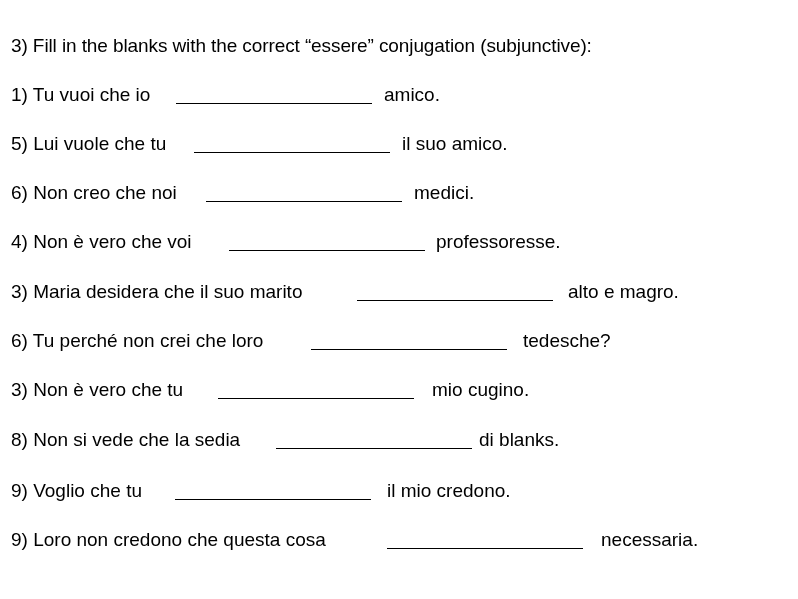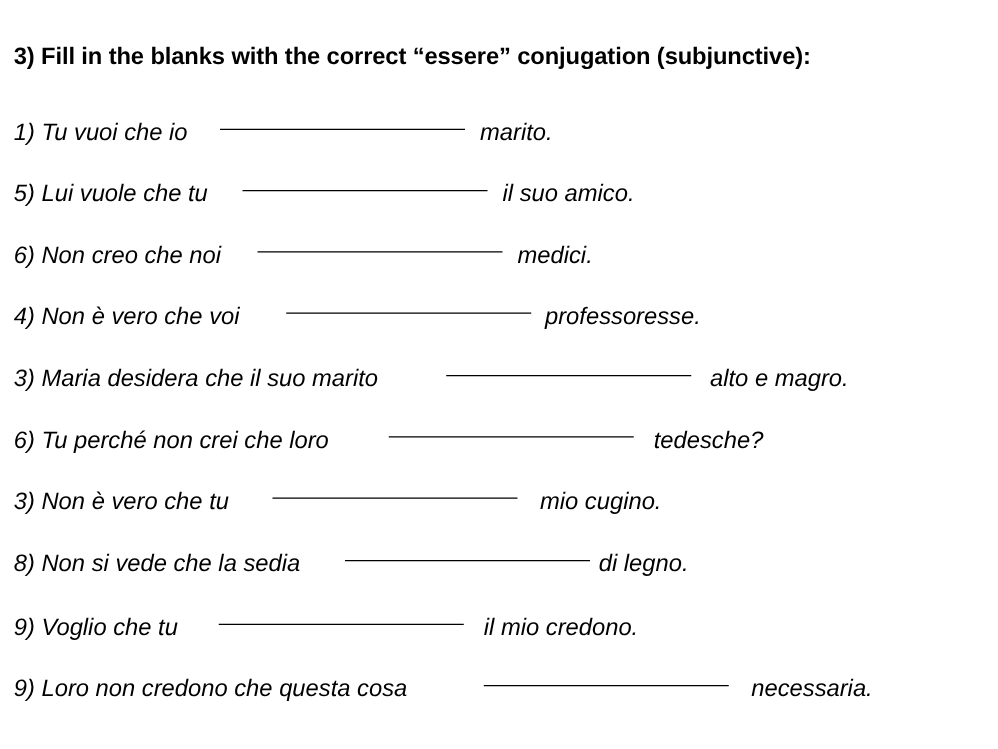--- a/index.html
+++ b/index.html
@@ -1,33 +1,33 @@
 <!DOCTYPE html>
 <html><head>
 <meta charset="utf-8">
 <style>
   html, body { margin: 0; padding: 0; background: #ffffff; }
   body { width: 798px; height: 599px; position: relative; overflow: hidden;
          font-family: "Liberation Sans", "DejaVu Sans", sans-serif; color: #000; }
-  .title { position: absolute; left: 11px; top: 35px; font-size: 19px; font-weight: bold;
+  .title { position: absolute; left: 11px; top: 35px; font-size: 19px; font-weight: normal;
            white-space: nowrap; letter-spacing: -0.1px; }
   .line { position: absolute; left: 11px; font-size: 19px; white-space: nowrap; height: 24px; }
-  .seg { position: absolute; top: 12px; white-space: nowrap; font-style: italic; }
+  .seg { position: absolute; top: 0; white-space: nowrap; }
   .blank { position: absolute; top: 19px; height: 1px; background: #000; width: 196px; }
 </style>
 </head>
 <body>
 
 <div>
   <div class="title">3) Fill in the blanks with the correct “essere” conjugation (subjunctive):</div>
 
   <div class="line" style="top:84px">
     <span class="seg" style="left:0">1) Tu vuoi che io</span>
     <span class="blank" style="left:165px"></span>
-    <span class="seg" style="left:373px">marito.</span>
+    <span class="seg" style="left:373px">amico.</span>
   </div>
 
   <div class="line" style="top:133px">
     <span class="seg" style="left:0">5) Lui vuole che tu</span>
     <span class="blank" style="left:183px"></span>
     <span class="seg" style="left:391px">il suo amico.</span>
   </div>
 
   <div class="line" style="top:182px">
     <span class="seg" style="left:0">6) Non creo che noi</span>
@@ -55,21 +55,21 @@
 
   <div class="line" style="top:379px">
     <span class="seg" style="left:0">3) Non è vero che tu</span>
     <span class="blank" style="left:207px"></span>
     <span class="seg" style="left:421px">mio cugino.</span>
   </div>
 
   <div class="line" style="top:429px">
     <span class="seg" style="left:0">8) Non si vede che la sedia</span>
     <span class="blank" style="left:265px"></span>
-    <span class="seg" style="left:468px">di legno.</span>
+    <span class="seg" style="left:468px">di blanks.</span>
   </div>
 
   <div class="line" style="top:480px">
     <span class="seg" style="left:0">9) Voglio che tu</span>
     <span class="blank" style="left:164px"></span>
     <span class="seg" style="left:376px">il mio credono.</span>
   </div>
 
   <div class="line" style="top:529px">
     <span class="seg" style="left:0">9) Loro non credono che questa cosa</span>

